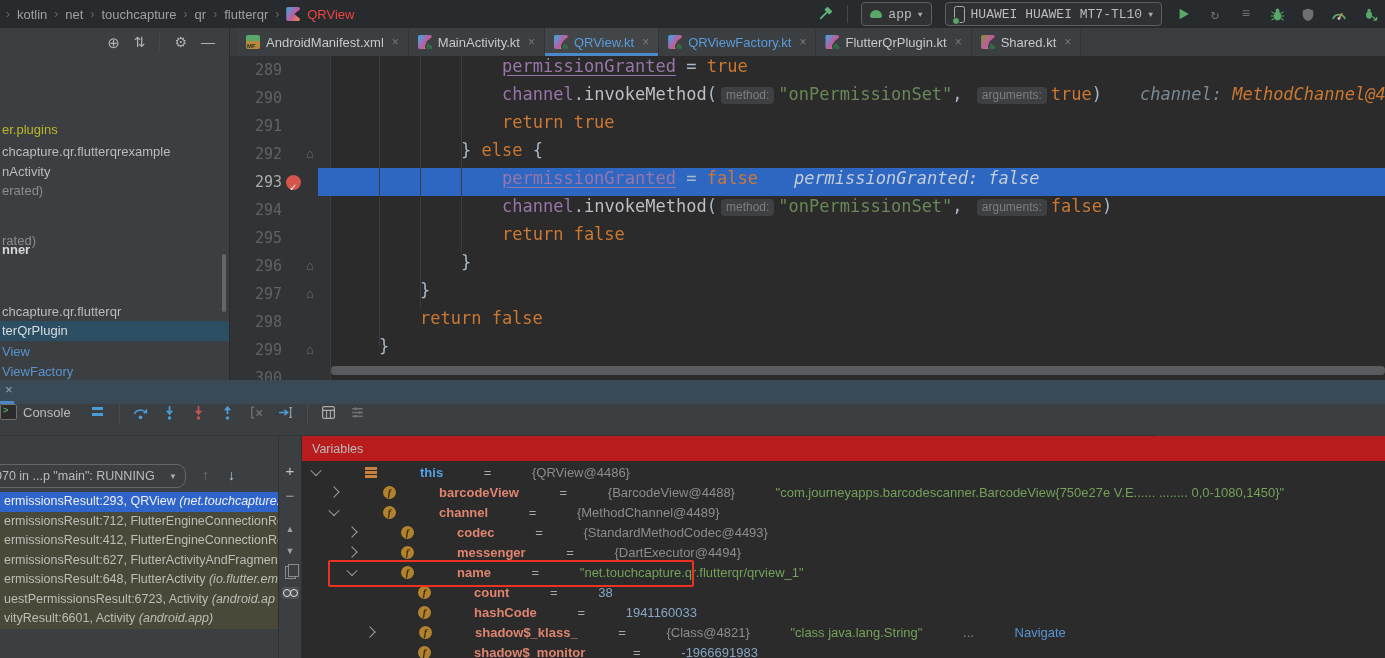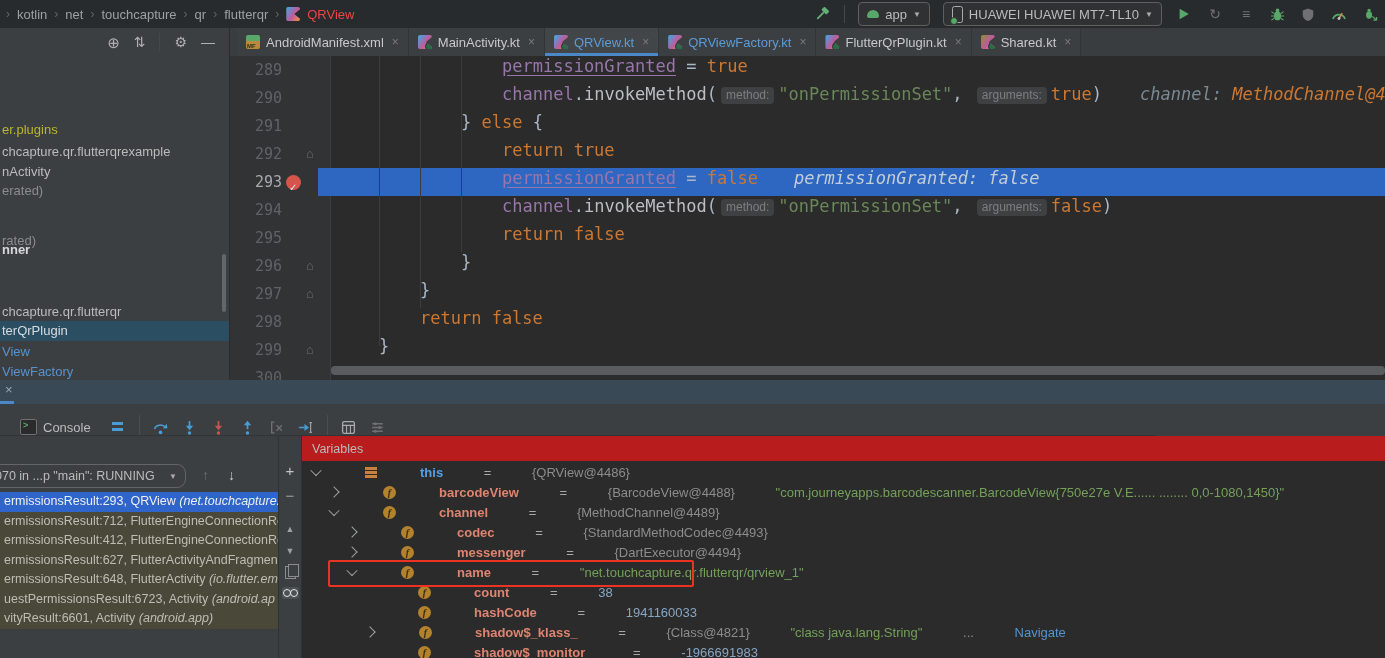--- a/index.html
+++ b/index.html
@@ -6,21 +6,21 @@
   .app{position:relative;width:1385px;height:658px;overflow:hidden;background:#2B2B2B;
        font-family:"Liberation Sans",sans-serif;color:#BBBBBB;-webkit-font-smoothing:antialiased;}
   svg{display:block;}
 
   
   .topbar{position:absolute;left:0;top:0;width:1385px;height:28px;background:#282B2D;
           display:flex;align-items:center;justify-content:space-between;padding:0 6px;box-sizing:border-box;}
   .crumbs{display:flex;align-items:center;gap:7px;font-size:13px;color:#9DA0A3;white-space:nowrap;}
   .csep{color:#63676A;font-size:12px;}
   .ccur{color:#ef4444;}
-  .runbar{display:flex;align-items:center;gap:13px;}
+  .runbar{display:flex;align-items:center;gap:13px;font-family:Liberation Mono, monospace;}
   .vsep{width:1px;height:18px;background:#45484A;}
   .ddbox{display:flex;align-items:center;gap:6px;border:1px solid #5E6060;border-radius:4px;
          height:22px;padding:0 8px;font-size:13px;color:#BBBBBB;background:#2F3133;}
   .caret{font-size:8px;color:#A9ABAD;}
   .droid{width:12px;height:8px;background:#59A869;border-radius:6px 6px 2px 2px;position:relative;}
   .phone{width:9px;height:15px;border:1.5px solid #A9ABAD;border-radius:2.5px;position:relative;}
   .phone::after{content:"";position:absolute;left:-3px;bottom:-3px;width:6px;height:6px;border-radius:50%;
                 background:#59A869;border:1px solid #2F3133;}
   .tbicon{width:18px;height:18px;display:flex;align-items:center;justify-content:center;}
 
@@ -81,21 +81,21 @@
   .iguide{position:absolute;width:1px;background:#3A3C3E;top:0;}
   .hscroll{position:absolute;left:101px;right:0;top:310px;height:10px;}
   .hthumb{height:9px;border-radius:4px;background:#595C5F;}
 
   
   .debug{position:absolute;left:0;top:380px;width:1385px;height:278px;background:#3C3F41;}
   .dband{position:absolute;left:0;top:0;width:1385px;height:24px;background:#3A4956;}
   .dband .x{position:absolute;left:5px;top:2px;color:#9AA7B0;font-size:13px;}
   .dband .tabind{position:absolute;left:0;bottom:0;width:14px;height:3px;background:#4A88C7;}
   .dtoolbar{position:absolute;left:0;top:24px;width:1155px;height:32px;border-bottom:1px solid #323537;
-            display:flex;align-items:flex-end;gap:13px;padding-left:20px;box-sizing:border-box;}
+            display:flex;align-items:flex-start;gap:13px;padding-left:0;box-sizing:border-box;}
   .contab{display:flex;align-items:center;gap:6px;font-size:13px;color:#BBBBBB;padding-right:6px;}
   .conico{width:15px;height:14px;border:1px solid #6E7072;border-radius:2px;background:#2B2B2B;position:relative;}
   .conico::after{content:">";position:absolute;left:2px;top:0px;font-size:9px;font-weight:bold;color:#59A869;}
   .dsep{width:1px;height:20px;background:#4A4D4F;}
   .dico{width:16px;height:16px;display:flex;align-items:center;justify-content:center;}
   .ebars{width:11px;height:10px;background:linear-gradient(180deg,#4A9CD6 0 3px,transparent 3px 6px,#4A9CD6 6px 9px,transparent 9px);}
 
   .dbody{position:absolute;left:0;top:56px;width:1385px;height:222px;}
   .frames{position:absolute;left:0;top:0;width:278px;height:222px;overflow:hidden;}
   .threadrow{position:absolute;left:0;top:26px;width:278px;height:28px;display:flex;align-items:center;}
@@ -301,22 +301,22 @@
       <div class="gl"><span class="lnum">298</span></div>
       <div class="gl"><span class="lnum">299</span><span class="fold">⌂</span></div>
       <div class="gl"><span class="lnum">300</span></div>
     </div>
     <div class="codecol">
       <div class="iguide" style="left:48px;height:290px;"></div>
       <div class="iguide" style="left:89px;height:252px;"></div>
       <div class="iguide" style="left:130px;height:196px;"></div>
       <div class="cline ind16"><span class="fld">permissionGranted</span><span class="pln"> = </span><span class="kw">true</span></div>
       <div class="cline ind16"><span class="prop">channel</span><span class="pln">.</span><span class="call">invokeMethod</span><span class="pln">(</span><span class="chip">method:</span><span class="str">"onPermissionSet"</span><span class="pln">, </span><span class="chip">arguments:</span><span class="kw">true</span><span class="pln">)</span><span class="hintn">channel: </span><span class="hintv">MethodChannel@4489</span></div>
+      <div class="cline ind16"><span class="kw">return true</span></div>
       <div class="cline ind12"><span class="pln">} </span><span class="kw">else</span><span class="pln"> {</span></div>
-      <div class="cline ind16"><span class="kw">return true</span></div>
       <div class="cline ind16 hl"><span class="fld">permissionGranted</span><span class="pln"> = </span><span class="kw">false</span><span class="hintl">permissionGranted: false</span></div>
       <div class="cline ind16"><span class="prop">channel</span><span class="pln">.</span><span class="call">invokeMethod</span><span class="pln">(</span><span class="chip">method:</span><span class="str">"onPermissionSet"</span><span class="pln">, </span><span class="chip">arguments:</span><span class="kw">false</span><span class="pln">)</span></div>
       <div class="cline ind16"><span class="kw">return false</span></div>
       <div class="cline ind12"><span class="pln">}</span></div>
       <div class="cline ind8"><span class="pln">}</span></div>
       <div class="cline ind8"><span class="kw">return false</span></div>
       <div class="cline ind4"><span class="pln">}</span></div>
       <div class="cline ind0"></div>
     </div>
     <div class="hscroll">

